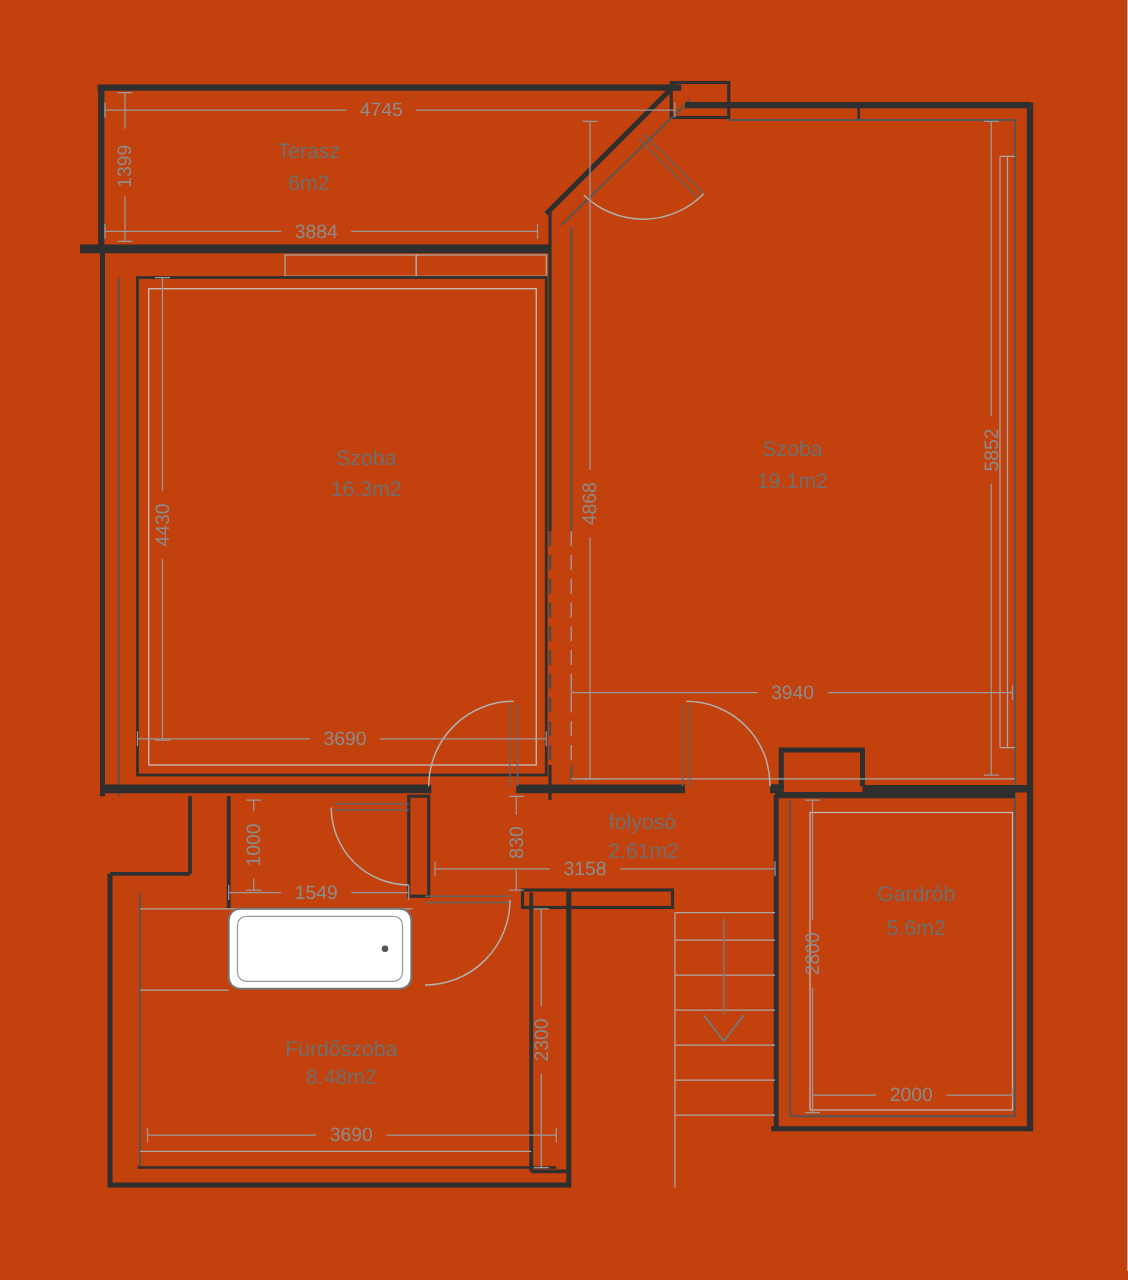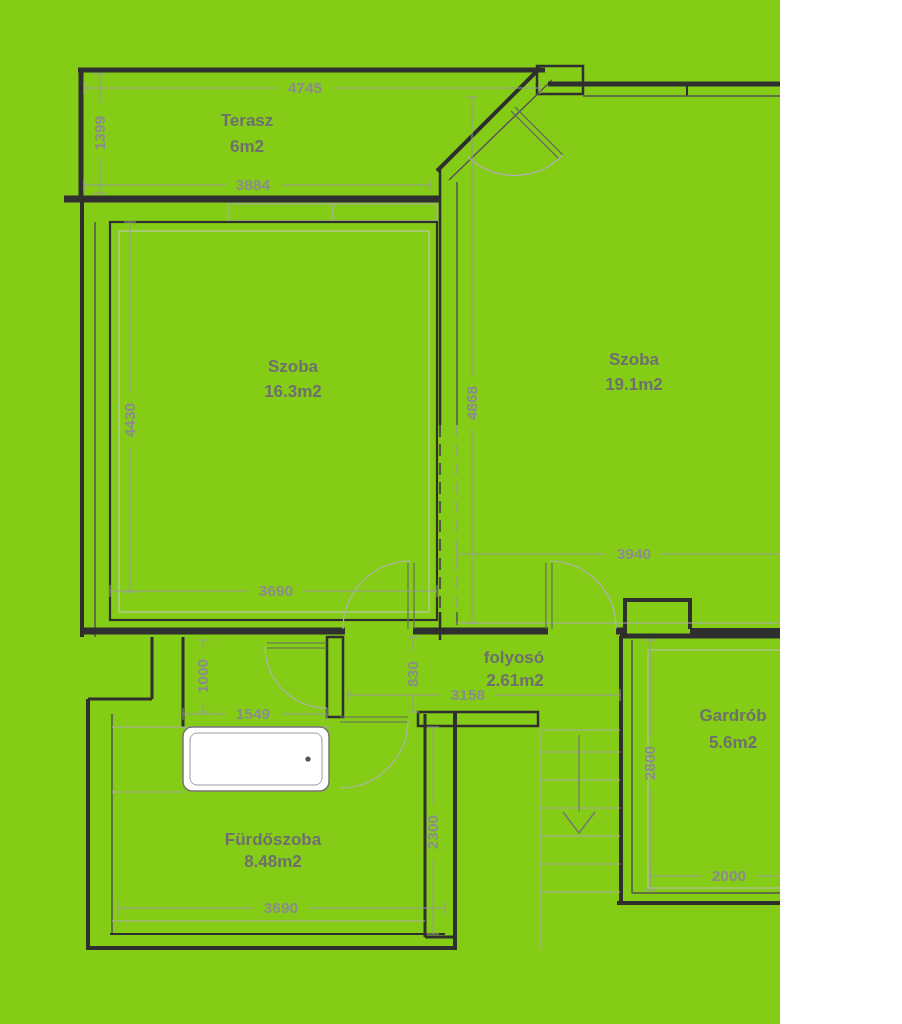--- a/index.html
+++ b/index.html
@@ -1,18 +1,18 @@
 <!DOCTYPE html>
 <html><head>
 <meta charset="utf-8">
 <style>
   html,body{margin:0;padding:0;background:#ffffff;}
   .canvas{
-    width:780px;height:1024px;position:relative;background:#84cc16;
-    font-family:"Liberation Sans", sans-serif;overflow:hidden;font-weight:bold;
+    width:902px;height:1024px;position:relative;background:#c2410c;
+    font-family:"Liberation Sans", sans-serif;overflow:hidden;
   }
   svg{display:block;}
   text{font-family:"Liberation Sans", sans-serif;}
   .room-name{font-size:17px;fill:#6f6f6f;text-anchor:middle;}
   .room-area{font-size:17px;fill:#6f6f6f;text-anchor:middle;}
   .dim{font-size:15.5px;fill:#8c8c8c;text-anchor:middle;}
   .dimline{stroke:#9a9a9a;stroke-width:1;fill:none;}
   .wall-b{stroke:#2f2f2f;fill:none;}
   .wall-m{stroke:#555555;fill:none;}
   .thin{stroke:#aaaaaa;stroke-width:1;fill:none;}

